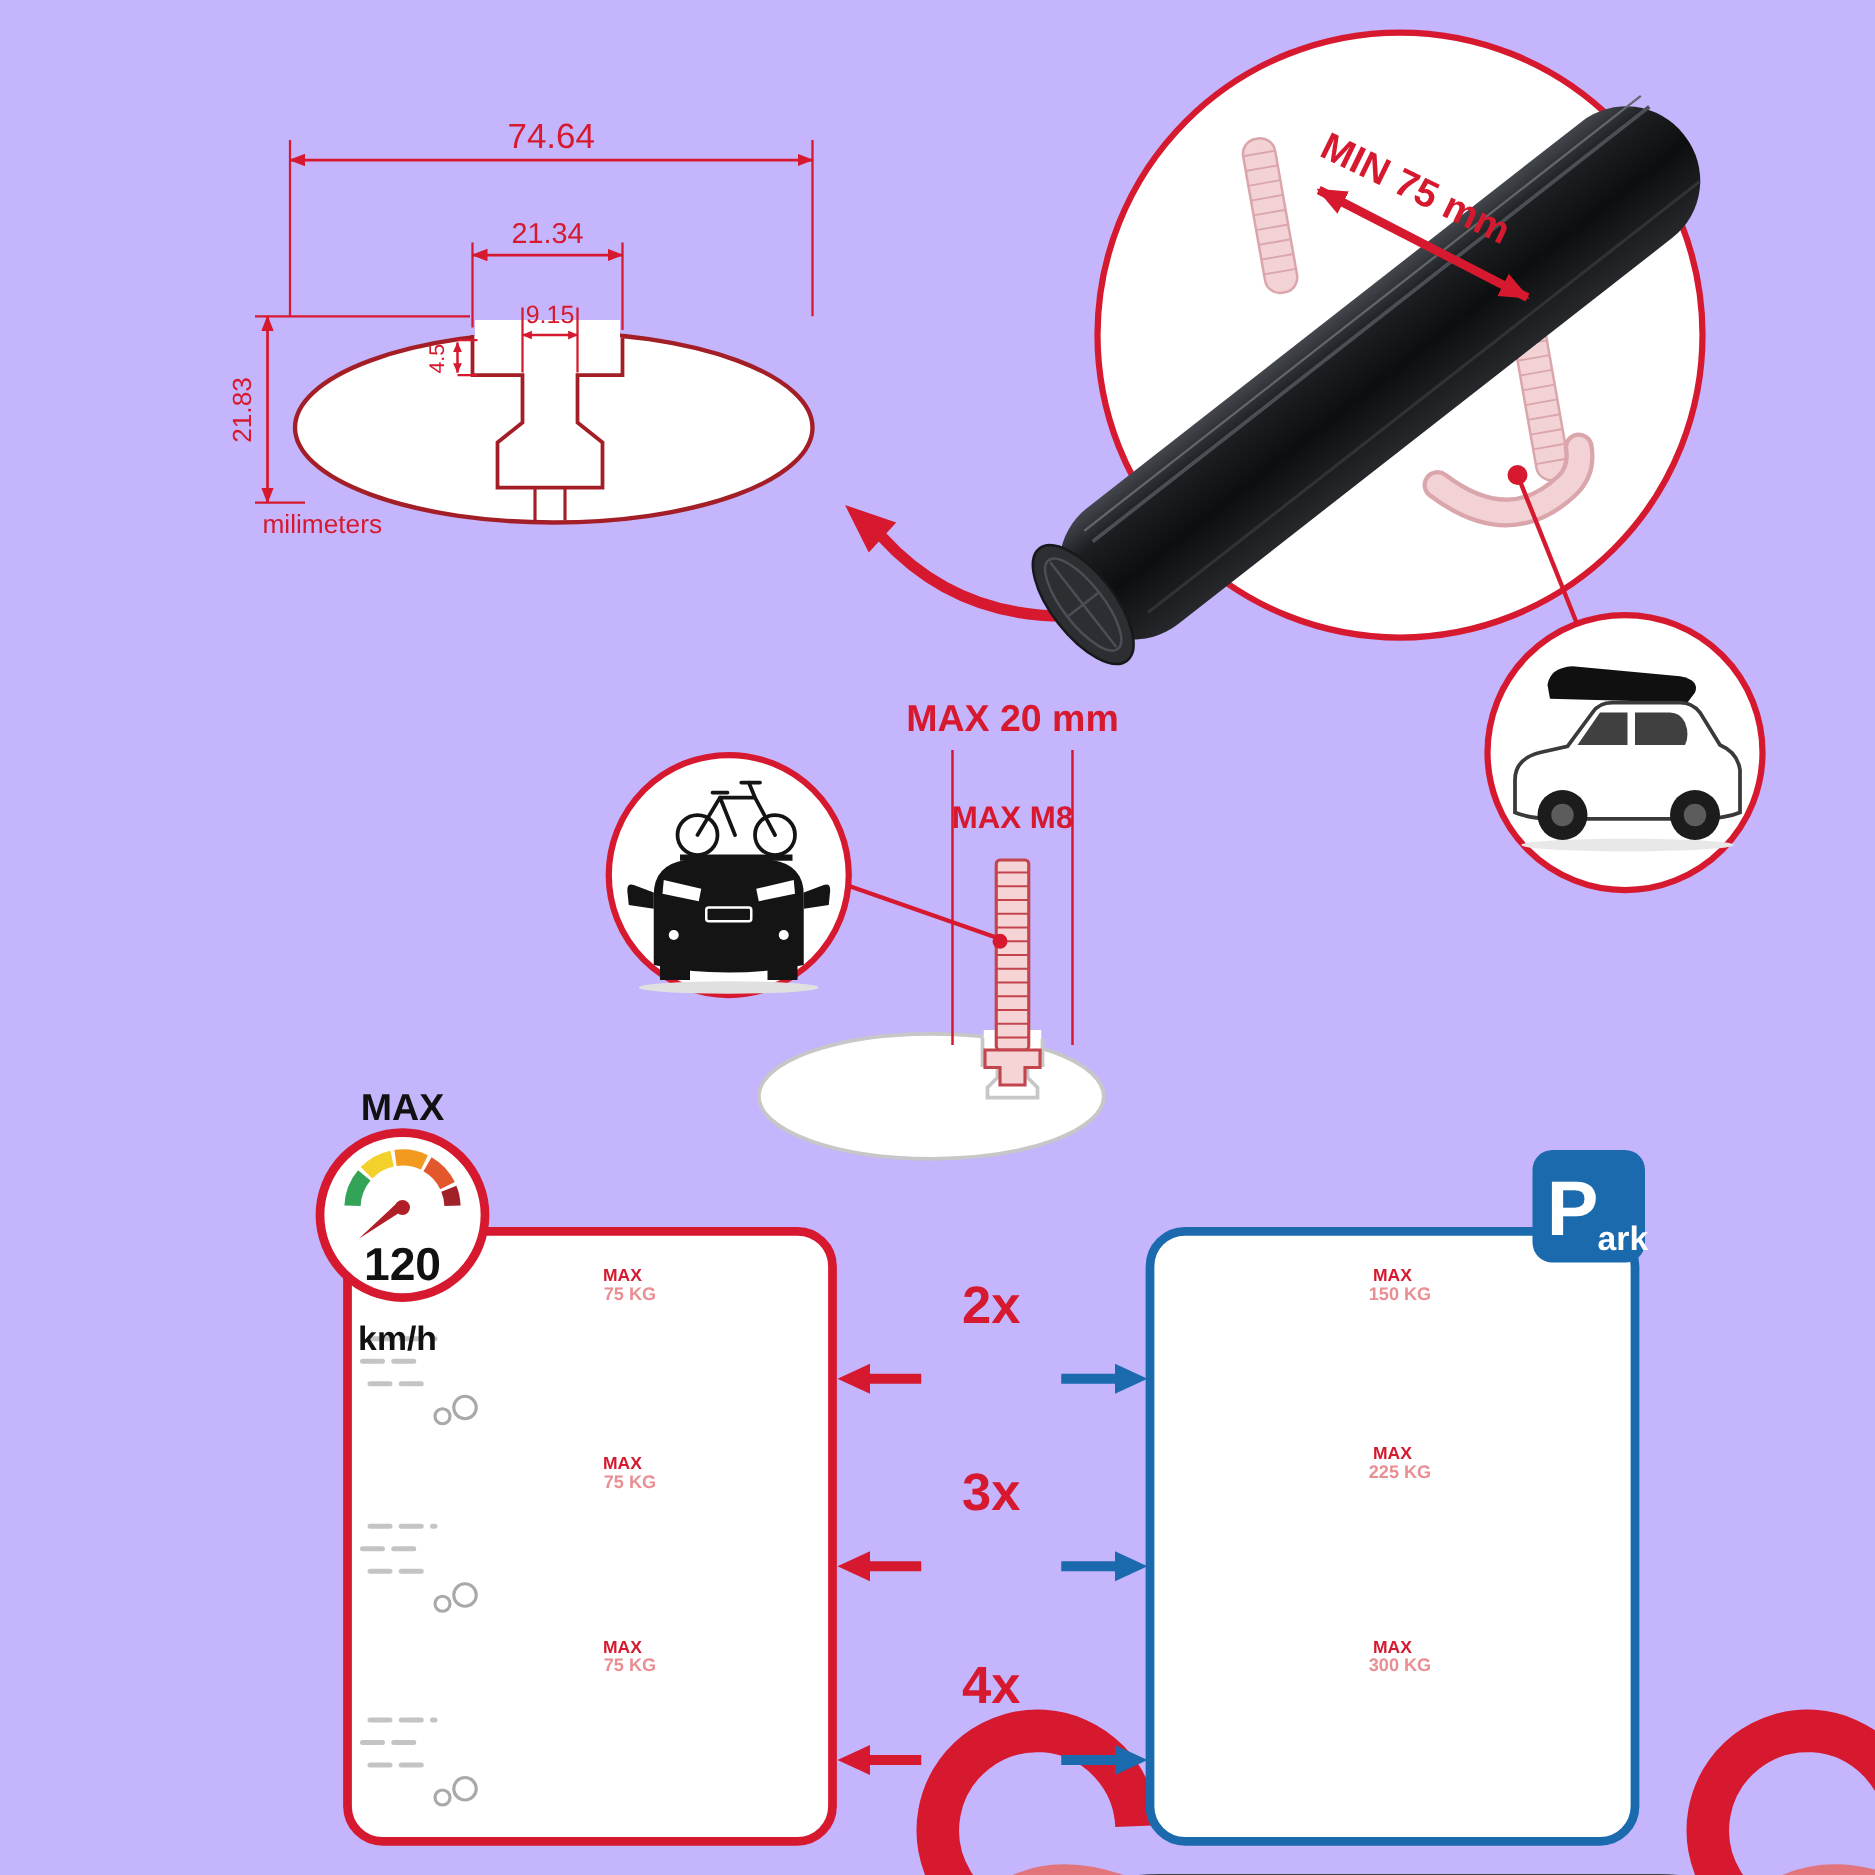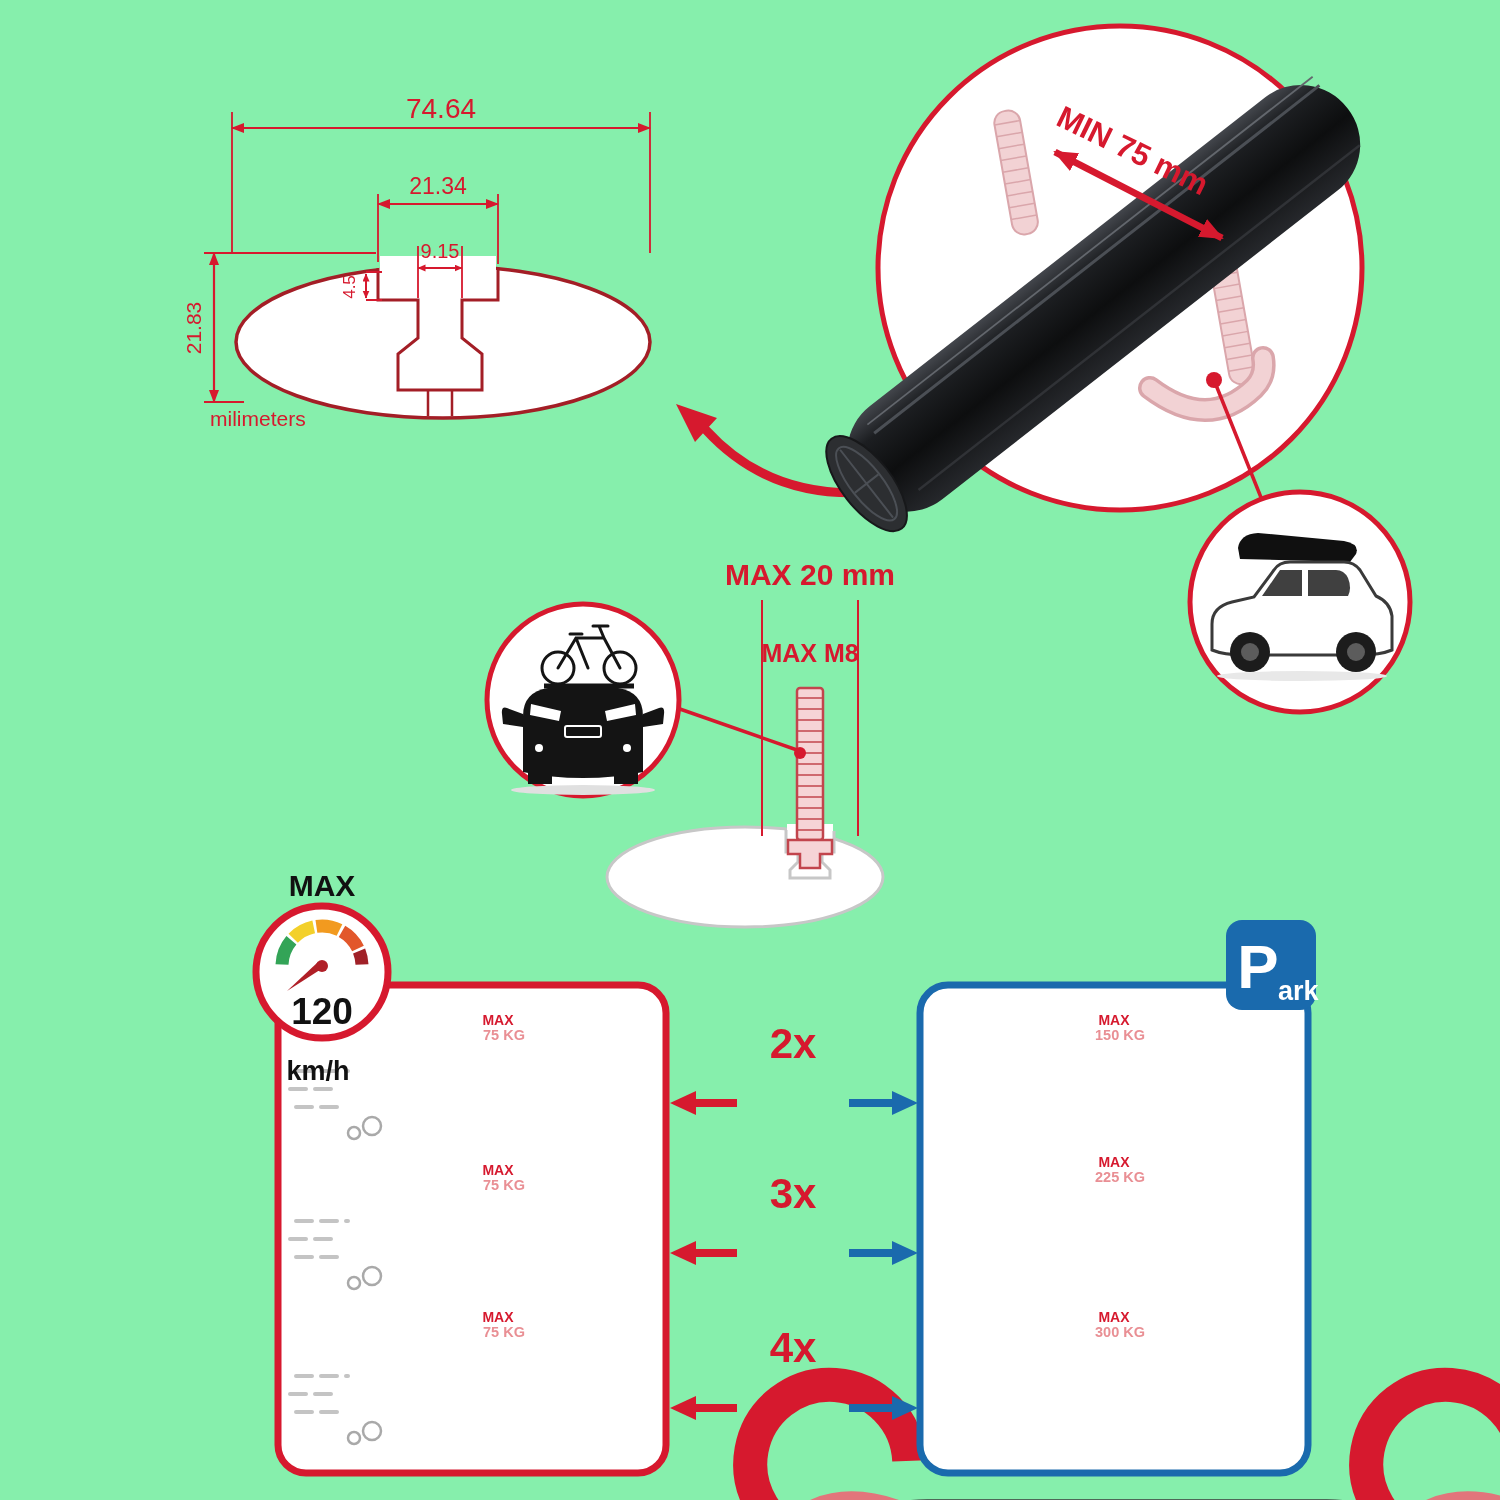--- a/index.html
+++ b/index.html
@@ -1,16 +1,16 @@
 <!DOCTYPE html>
 <html><head>
 <meta charset="utf-8">
 <style>
   html,body { margin:0; padding:0; background:#ffffff; }
-  .canvas { position:relative; width:1500px; height:1500px; background:#86efac; overflow:hidden; }
+  .canvas { position:relative; width:1500px; height:1500px; background:#c4b5fd; overflow:hidden; }
   svg { display:block; }
   text { font-family:"Liberation Sans", sans-serif; }
 </style>
 </head>
 <body>
 
 <div class="canvas">
 <svg viewBox="0 0 1500 1500" width="1500" height="1500">
   <defs>
     <marker id="mR" markerWidth="14" markerHeight="12" refX="12" refY="5" orient="auto-start-reverse" markerUnits="userSpaceOnUse">

